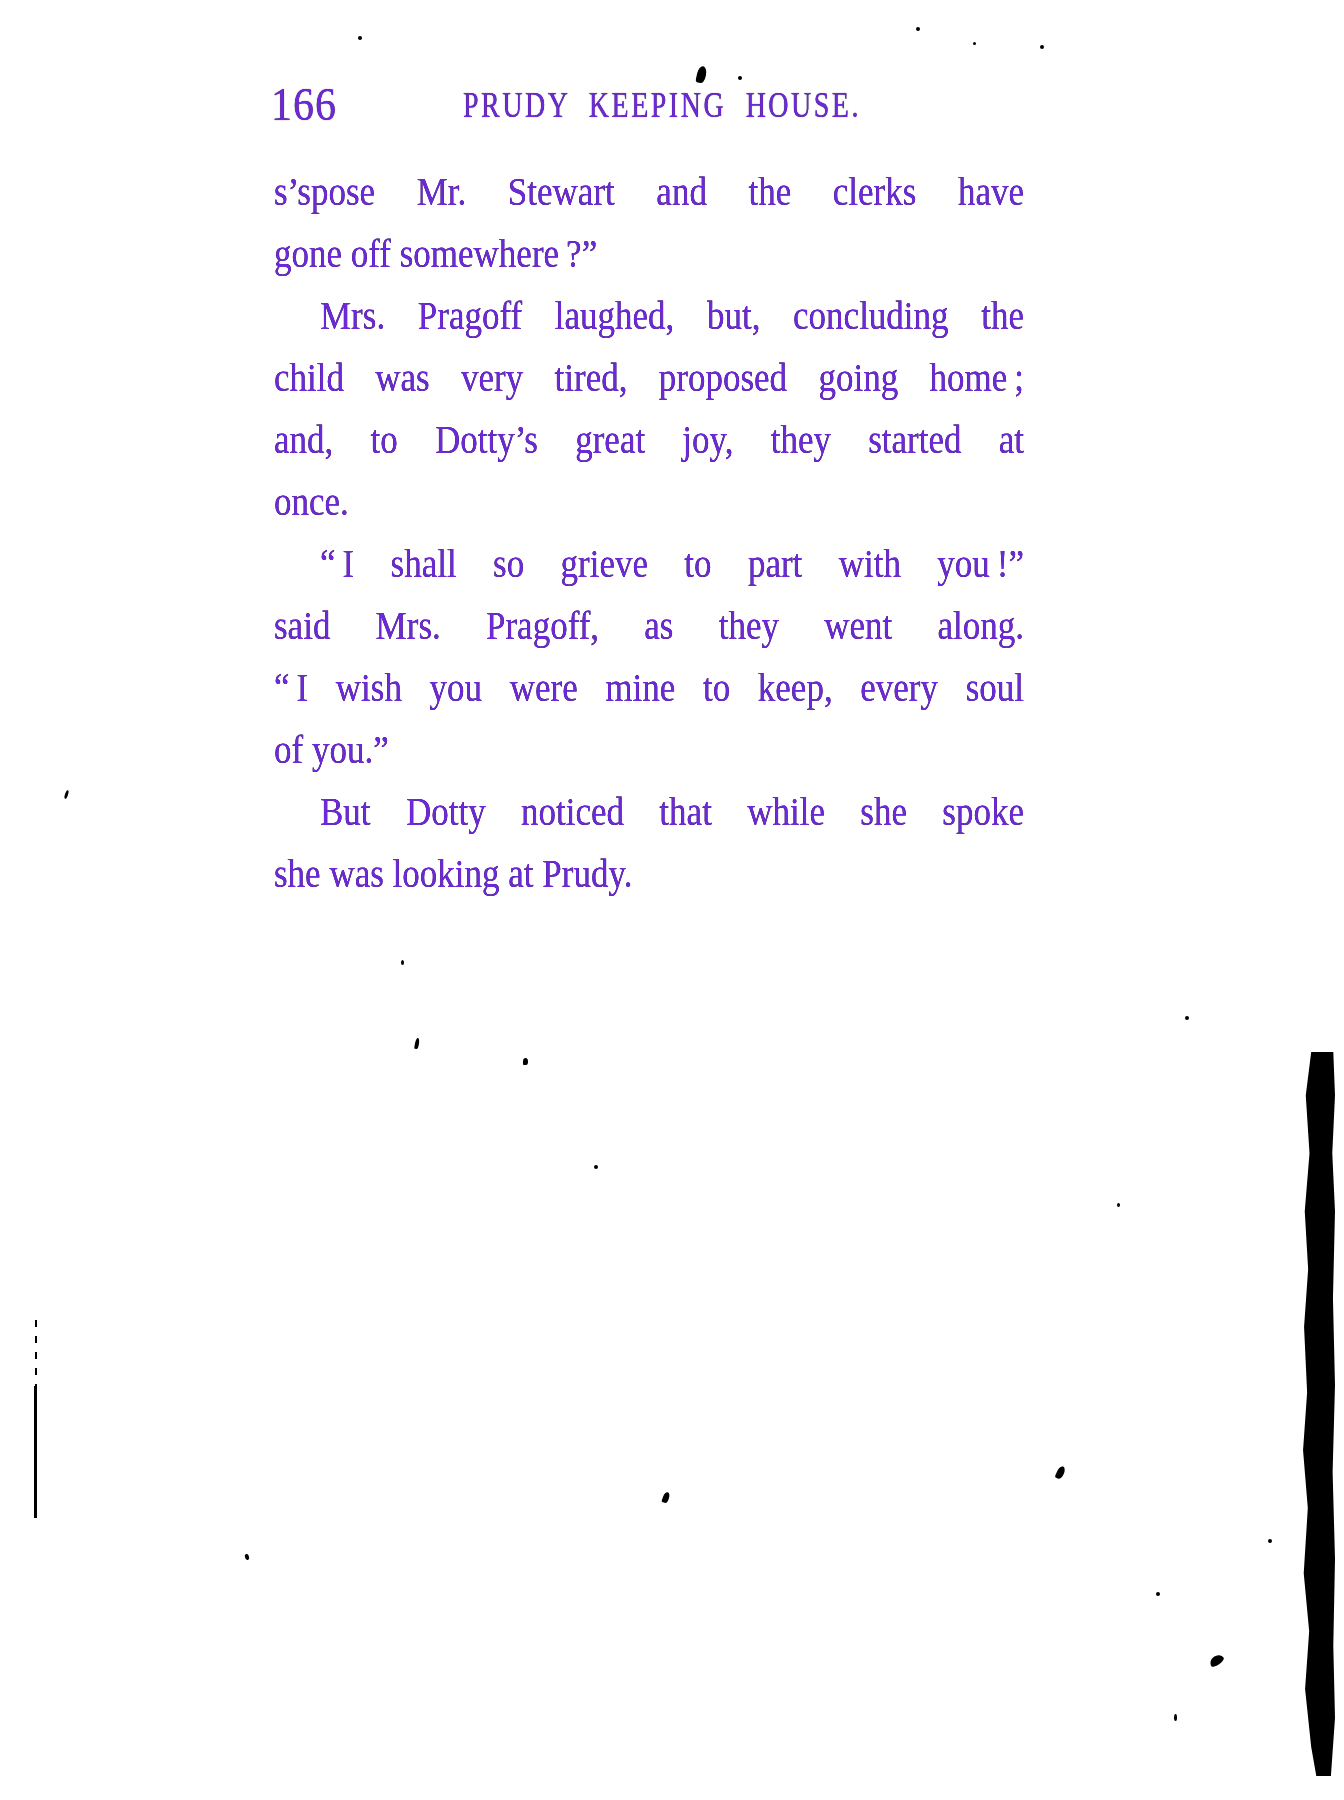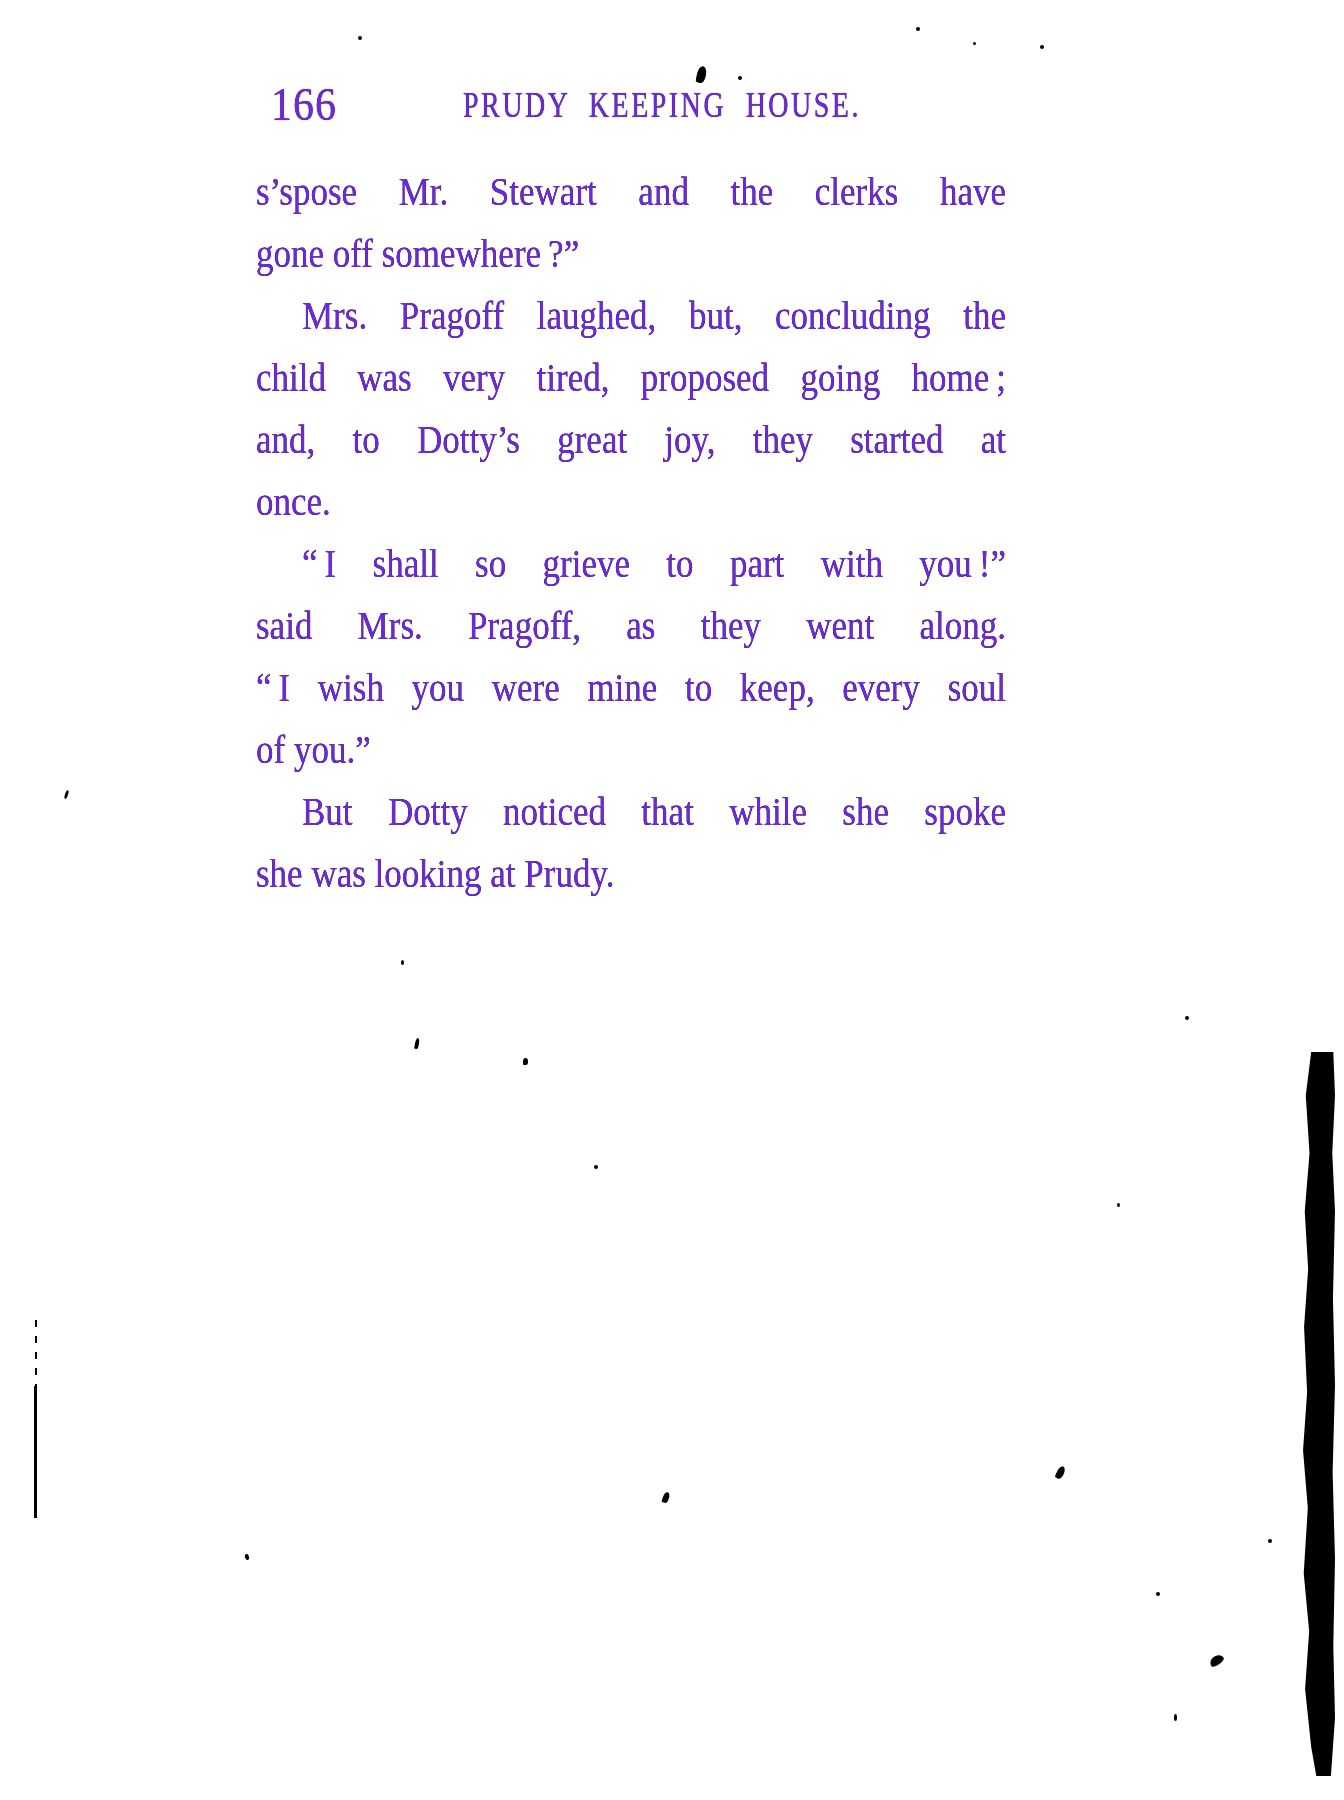--- a/index.html
+++ b/index.html
@@ -36,21 +36,21 @@
     letter-spacing: 2.5px;
     word-spacing: 10px;
     transform: scaleY(1.25);
     transform-origin: left top;
     text-shadow: 0 0 0.7px #000;
     white-space: nowrap;
   }
   
   .textblock {
     position: absolute;
-    left: 245px;
+    left: 263px;
     top: 162px;
     width: 750px;
   }
   .line {
     height: 62px;
     line-height: 62px;
     font-size: 35px;
     text-align: left;
     text-shadow: 0 0 0.6px #000;
     transform: scaleY(1.12);

